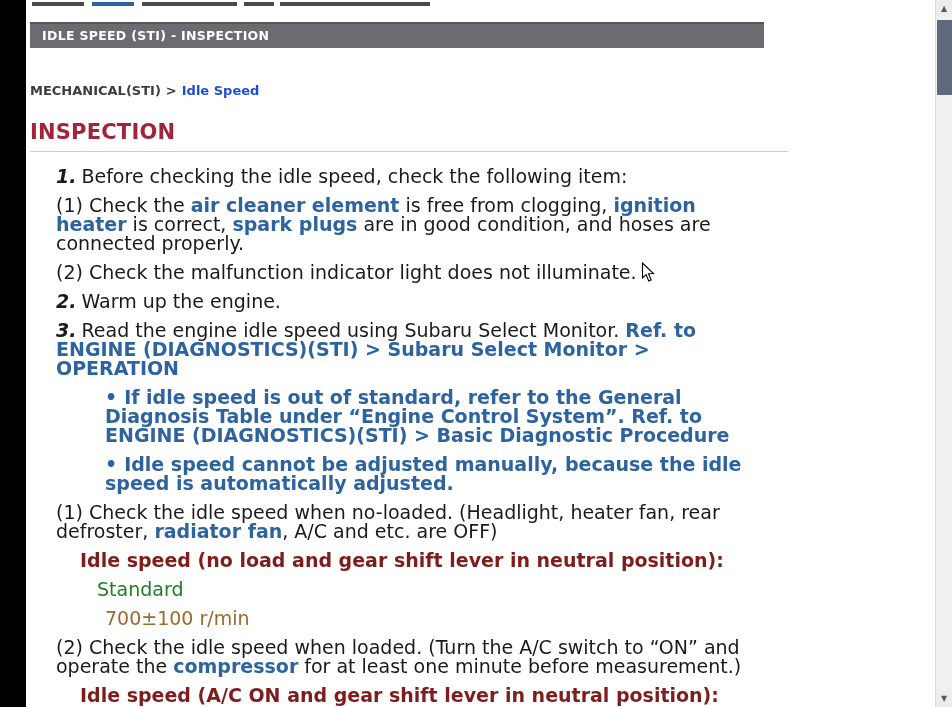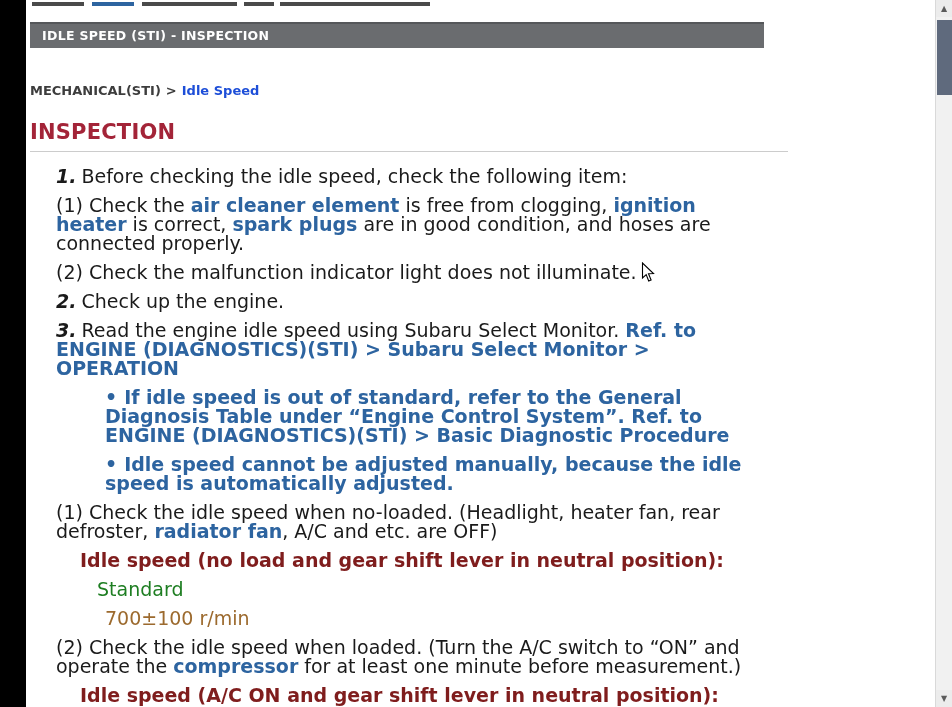--- a/index.html
+++ b/index.html
@@ -88,21 +88,21 @@
 
       <div class="para">
         <span>(1) Check the </span><a class="lnk">air cleaner element</a><span> is free from clogging, </span><a class="lnk">ignition heater</a><span> is correct, </span><a class="lnk">spark plugs</a><span> are in good condition, and hoses are connected properly.</span>
       </div>
 
       <div class="para">
         <span>(2) Check the malfunction indicator light does not illuminate.</span>
       </div>
 
       <div class="para">
-        <span class="stepnum">2.</span><span>Check up the engine.</span>
+        <span class="stepnum">2.</span><span>Warm up the engine.</span>
       </div>
 
       <div class="para">
         <span class="stepnum">3.</span><span>Read the engine idle speed using Subaru Select Monitor. </span><a class="lnk">Ref. to ENGINE (DIAGNOSTICS)(STI) &gt; Subaru Select Monitor &gt; OPERATION</a>
       </div>
 
 
       <div class="note-item">
         <span class="bullet">•</span><span>If idle speed is out of standard, refer to the General Diagnosis Table under “Engine Control System”. </span><a class="lnk">Ref. to ENGINE (DIAGNOSTICS)(STI) &gt; Basic Diagnostic Procedure</a>
       </div>

